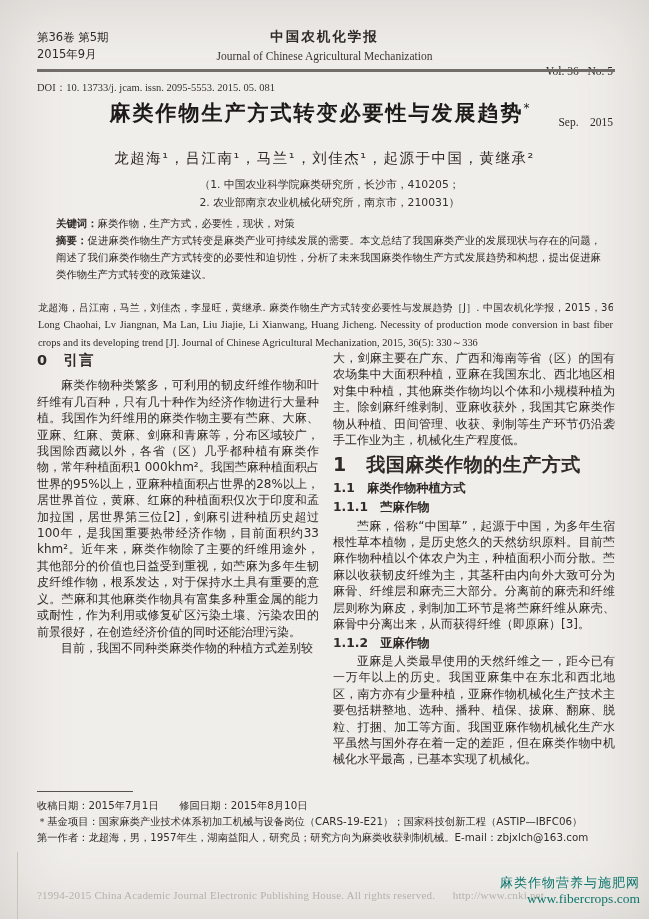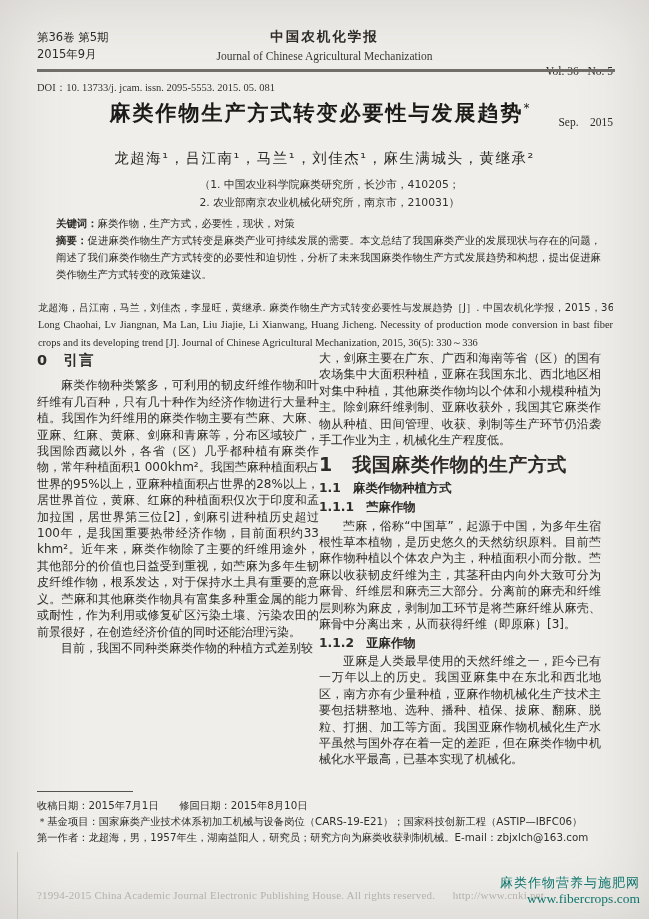--- a/index.html
+++ b/index.html
@@ -29,21 +29,21 @@
   .abstract-block{left:56px;width:545px;top:215px;font-size:10.4px;line-height:17px;text-align:justify;}
   .abstract-block p{margin:0;}
   .lbl{font-weight:700;}
   .clc-line{white-space:pre;}
   .clc-pair{margin-right:26px;}
   
   .cite-block{left:38px;width:575px;top:299px;font-size:10px;line-height:17px;}
   .cite-cn{white-space:nowrap;overflow:hidden;letter-spacing:0.2px;}
   .cite-en{font-family:"Liberation Serif",serif;font-size:10.4px;text-align:justify;line-height:17.5px;}
   
-  .bodycols{left:37px;top:350px;width:578px;height:441px;display:flex;gap:0;overflow:hidden;}
+  .bodycols{left:37px;top:350px;width:578px;height:441px;display:flex;gap:14px;overflow:hidden;}
   .col{width:282px;font-size:12px;line-height:16.4px;text-align:justify;overflow:hidden;}
   .col p{margin:0;text-indent:2em;}
   .col p.noindent{text-indent:0;}
   .h-major{font-size:14.5px;font-weight:700;letter-spacing:1px;margin:2px 0 9px;text-align:left;}
   .h-sec1{font-size:19px;font-weight:700;letter-spacing:0.5px;margin:8px 0 7px;text-align:left;}
   .h-sec2{font-size:12.3px;font-weight:700;margin:4px 0 3px;text-align:left;}
   .h-sec3{font-size:12.3px;font-weight:700;margin:2px 0 2px;text-align:left;}
   
   .footnote{left:37px;top:791px;width:578px;font-size:10.3px;line-height:16px;color:#312e2b;}
   .fn-rule{width:96px;border-top:1.2px solid #55524f;margin-bottom:5px;}
@@ -71,21 +71,21 @@
   <div class="abs hdr-right serif pre">
     <div>Vol. 36   No. 5</div>
     <div>Sep.    2015</div>
   </div>
   <div class="abs head-rule"></div>
 
   <div class="abs doi-line serif">DOI：10. 13733/j. jcam. issn. 2095-5553. 2015. 05. 081</div>
 
   <div class="abs paper-title"><span>麻类作物生产方式转变必要性与发展趋势</span><sup>*</sup></div>
 
-  <div class="abs authors">龙超海¹，吕江南¹，马兰¹，刘佳杰¹，麻生满城头，黄继承²</div>
+  <div class="abs authors">龙超海¹，吕江南¹，马兰¹，刘佳杰¹，起源于中国，黄继承²</div>
 
   <div class="abs affil">
     <div>（1. 中国农业科学院麻类研究所，长沙市，410205；</div>
     <div>2. 农业部南京农业机械化研究所，南京市，210031）</div>
   </div>
 
   <div class="abs abstract-block">
     <p><span class="lbl">关键词：</span><span>麻类作物，生产方式，必要性，现状，对策</span></p>
     <p><span class="lbl">摘要：</span><span>促进麻类作物生产方式转变是麻类产业可持续发展的需要。本文总结了我国麻类产业的发展现状与存在的问题，阐述了我们麻类作物生产方式转变的必要性和迫切性，分析了未来我国麻类作物生产方式发展趋势和构想，提出促进麻类作物生产方式转变的政策建议。</span></p>
   </div>

